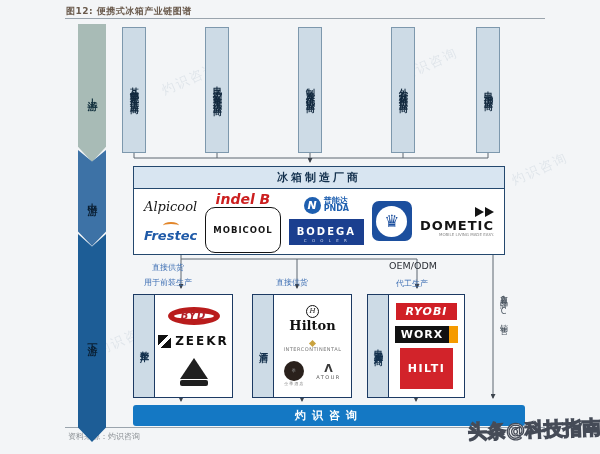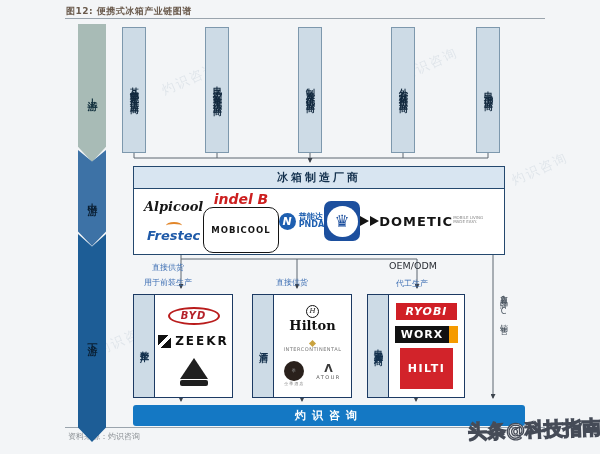--- a/index.html
+++ b/index.html
@@ -22,54 +22,54 @@
   .sbox{position:absolute;top:27px;width:24px;height:126px;background:#cddbe6;border:1px solid #7d98ad;
     display:flex;align-items:center;justify-content:center;box-sizing:border-box;}
   .sbox span{writing-mode:vertical-rl;text-orientation:upright;font-size:9px;font-weight:bold;color:#12293f;letter-spacing:2.5px;}
   
   .midbox{position:absolute;left:133px;top:166px;width:372px;height:89px;background:#fff;
     border:1px solid #24486e;box-sizing:border-box;}
   .midhdr{height:21px;background:#d8e5f1;border-bottom:1px solid #24486e;text-align:center;
     font-size:11px;font-weight:bold;color:#13304d;line-height:21px;letter-spacing:3px;}
   .logogrid{display:flex;height:64px;align-items:center;justify-content:space-between;padding:0 10px;}
   .vcol{display:flex;flex-direction:column;align-items:center;justify-content:space-evenly;height:60px;}
-  .lg-alpicool{font-family:"DejaVu Serif",serif;font-style:italic;font-weight:bold;font-size:13px;color:#161616;}
+  .lg-alpicool{font-family:"DejaVu Serif",serif;font-style:italic;font-weight:normal;font-size:13px;color:#161616;}
   .lg-frestec{display:flex;flex-direction:column;align-items:center;}
   .wave{width:16px;height:5px;border-top:2px solid #e2862a;border-radius:50%;margin-bottom:-1px;}
   .lg-frestec b{font-style:italic;font-size:13px;color:#1f5aa8;}
   .lg-indelb{font-style:italic;font-weight:bold;font-size:14px;color:#cc1f1f;}
   .lg-mobicool{border:1.5px solid #141414;border-radius:10px;padding:17px 7px;font-size:8.5px;font-weight:bold;
     letter-spacing:1px;color:#141414;}
   .lg-pnda{display:flex;align-items:center;gap:3px;}
   .pnda-circle{width:17px;height:17px;border-radius:50%;background:#1e5fb0;color:#fff;font-weight:bold;
     font-style:italic;font-size:11px;display:flex;align-items:center;justify-content:center;}
   .pnda-txt{display:flex;flex-direction:column;line-height:1;}
   .pnda-txt i{font-style:normal;font-size:8px;font-weight:bold;color:#1e5fb0;}
   .lg-bodega{background:#1b3f8f;color:#fff;padding:2px 8px;text-align:center;line-height:1.1;}
   .lg-bodega b{font-size:10px;letter-spacing:2px;}
   .lg-bodega i{display:block;font-style:normal;font-size:4px;letter-spacing:2px;color:#cfd9f0;}
   .lg-crown{width:40px;height:40px;border-radius:7px;background:#1c4f9e;display:flex;align-items:center;justify-content:center;}
   .crown-inner{width:31px;height:31px;border-radius:50%;background:#fff;display:flex;align-items:center;justify-content:center;
     font-size:17px;color:#1c4f9e;line-height:1;}
-  .lg-dometic{display:flex;flex-direction:row;align-items:flex-start;line-height:1;}
+  .lg-dometic{display:flex;flex-direction:column;align-items:flex-end;line-height:1;}
   .dometic-arrows{display:flex;gap:1px;margin-bottom:2px;}
   .tri{width:0;height:0;border-top:5px solid transparent;border-bottom:5px solid transparent;border-left:9px solid #141414;}
   .lg-dometic b{font-size:13px;letter-spacing:1px;color:#141414;}
   .lg-dometic i{font-style:normal;font-size:4px;color:#888;margin-top:1px;}
   
   .flbl{position:absolute;font-size:8px;color:#3b6db3;text-align:center;}
   .flbl.dark{color:#2b2f36;font-size:9.5px;font-weight:500;}
   .vlbl{position:absolute;left:497px;top:288px;writing-mode:vertical-rl;text-orientation:upright;
     font-size:8px;color:#4a5560;letter-spacing:2px;}
   
   .dbox{position:absolute;top:294px;height:104px;background:#fff;border:1.5px solid #1c3a63;display:flex;box-sizing:border-box;}
   .dstrip{width:20px;background:#cddbe6;border-right:1px solid #1c3a63;display:flex;align-items:center;justify-content:center;}
   .dstrip span{writing-mode:vertical-rl;text-orientation:upright;font-size:9px;font-weight:bold;color:#13304d;letter-spacing:1.5px;}
   .dlogos{flex:1;display:flex;flex-direction:column;align-items:center;justify-content:space-evenly;padding:2px 0;}
-  .lg-byd{width:52px;height:18px;border:2px solid #b91c1c;border-radius:50%;display:flex;align-items:center;justify-content:center;
+  .lg-byd{width:52px;height:18px;border:6px solid #b91c1c;border-radius:50%;display:flex;align-items:center;justify-content:center;
     font-weight:bold;font-style:italic;font-size:10px;color:#b5222a;letter-spacing:1px;box-sizing:border-box;}
   .lg-zeekr{display:flex;align-items:center;gap:4px;}
   .zeekr-sq{width:13px;height:13px;background:linear-gradient(135deg,#111 42%,#fff 42%,#fff 58%,#111 58%);}
   .lg-zeekr b{font-size:12px;letter-spacing:2px;color:#111;}
   .crest{display:flex;flex-direction:column;align-items:center;}
   .crest-tri{width:0;height:0;border-left:14px solid transparent;border-right:14px solid transparent;border-bottom:21px solid #1f1f1f;}
   .crest-banner{width:28px;height:6px;background:#1f1f1f;border-radius:2px;margin-top:1px;}
   .lg-hilton{display:flex;flex-direction:column;align-items:center;line-height:1;}
   .h-circ{width:11px;height:11px;border:1px solid #111;border-radius:50%;display:flex;align-items:center;justify-content:center;
     font-size:7px;font-family:"DejaVu Serif",serif;color:#111;margin-bottom:1px;}
@@ -177,20 +177,24 @@
         <span class="lg-mobicool">MOBICOOL</span>
       </div>
       <div class="vcol">
         <span class="lg-pnda">
           <i class="pnda-circle">N</i>
           <span class="pnda-txt">
             <i>普能达</i>
             <i>PNDA</i>
           </span>
         </span>
+        <span class="lg-bodega">
+          <b>BODEGA</b>
+          <i>C O O L E R</i>
+        </span>
       </div>
       <div class="lg-crown">
         <span class="crown-inner">♛</span>
       </div>
       <div class="lg-dometic">
         <span class="dometic-arrows">
           <i class="tri"></i>
           <i class="tri"></i>
         </span>
         <b>DOMETIC</b>

